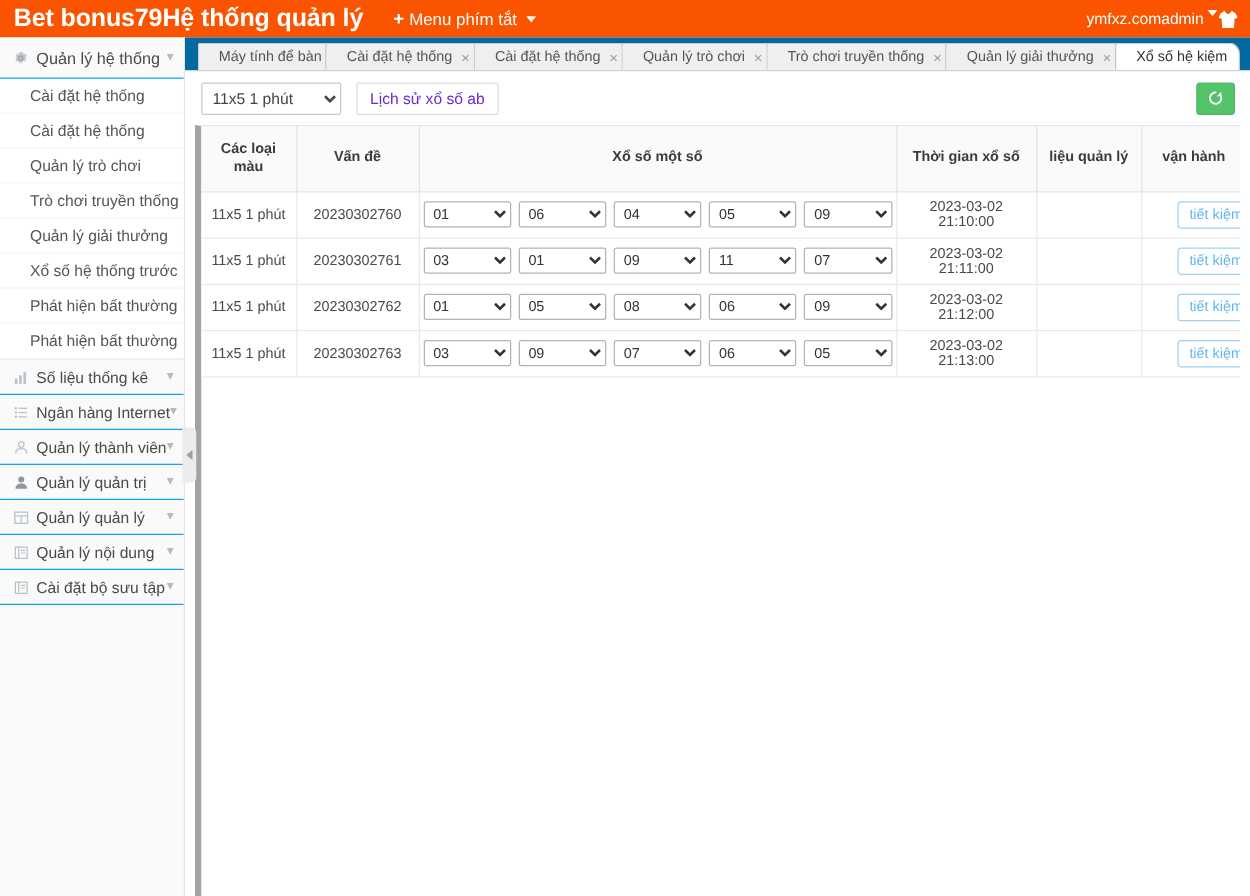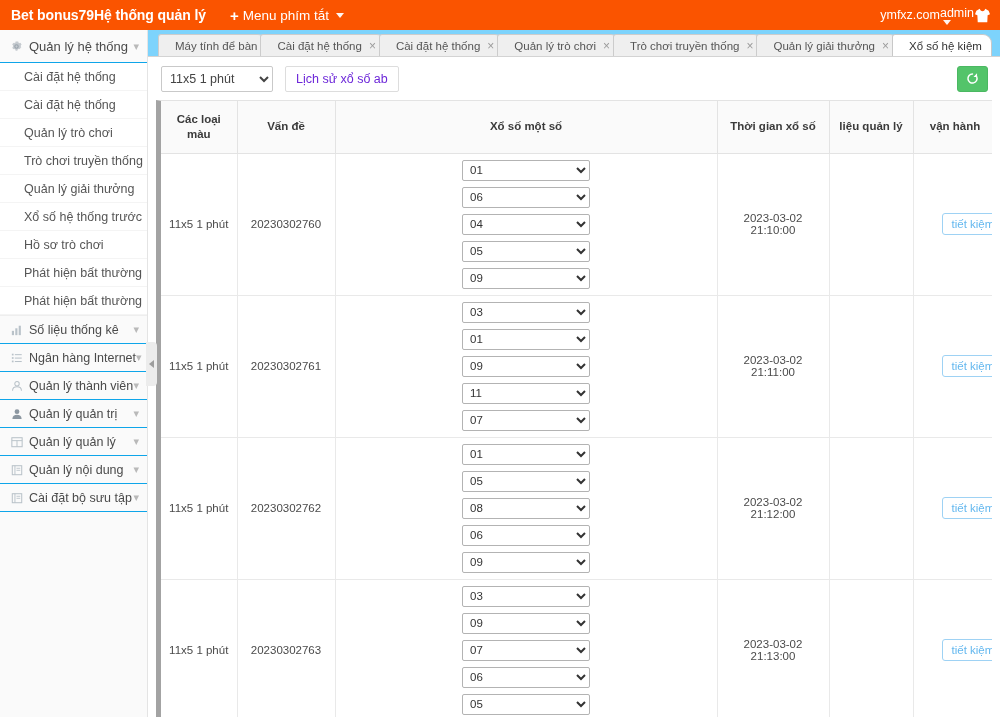--- a/index.html
+++ b/index.html
@@ -15,21 +15,21 @@
 
   
   #topbar {
     position: absolute; top: 0; left: 0;
     width: 1000px; height: 30px;
     background: #fa5400;
     color: #fff;
     display: flex; align-items: center;
   }
   #brand {
-    font-size: 14px; font-weight: bold;
+    font-size: 20px; font-weight: bold;
     padding-left: 11px; white-space: nowrap;
     letter-spacing: -0.1px;
   }
   #shortcut-menu {
     display: flex; align-items: center; gap: 4px;
     margin-left: 24px; font-size: 13.5px; white-space: nowrap;
     cursor: pointer;
   }
   #shortcut-menu .plus { font-size: 15px; font-weight: bold; }
   .caret-dn {
@@ -38,21 +38,21 @@
     border-right: 4px solid transparent;
     border-top: 5px solid currentColor;
     margin-left: 3px; vertical-align: middle;
     opacity: .95;
   }
   #topbar-right {
     margin-left: auto; display: flex; align-items: center;
     gap: 0; padding-right: 9px; font-size: 12.5px;
     white-space: nowrap;
   }
-  #topbar-right .acct { cursor: pointer; display: flex; align-items: flex-start; flex-direction: column; }
+  #topbar-right .acct { cursor: pointer; display: flex; align-items: flex-start; }
   .shirt-icon { width: 17px; height: 15px; display: block; }
 
   
   #sidebar {
     position: absolute; top: 30px; left: 0;
     width: 148px; height: 687px;
     background: #fafafa;
     border-right: 1px solid #e4e4e4;
     overflow: hidden;
   }
@@ -96,21 +96,21 @@
     width: 0; height: 0;
     border-top: 4px solid transparent;
     border-bottom: 4px solid transparent;
     border-right: 5px solid #9d9d9d;
   }
 
   
   #tabbar {
     position: absolute; top: 30px; left: 148px;
     width: 852px; height: 27px;
-    background: #7dd3fc;
+    background: #0369a1;
     border-bottom: 1px solid #d3d3d3;
     display: flex; align-items: flex-end;
     padding-left: 10px;
     overflow: hidden;
   }
   .tab {
     position: relative;
     height: 22px; line-height: 22px;
     font-size: 11.5px; color: #555;
     background: #efefef;
@@ -192,22 +192,22 @@
     border-right: 1px solid #e9e9e9;
     border-bottom: 1px solid #e9e9e9;
     text-align: center;
     vertical-align: middle;
     color: #4a4a4a;
     font-size: 11.5px;
     padding: 6px 3px;
     background: #fff;
   }
   .num-stack {
-    display: flex; flex-direction: column;
-    align-items: center; gap: 6px;
+    display: flex; 
+    align-items: flex-start; gap: 6px;
   }
   .num-select {
     width: 128px; height: 21px;
     font-size: 11.5px; font-family: "Liberation Sans", sans-serif;
     color: #333;
     border: 1px solid #b3b3b3; border-radius: 2px;
     background: #fff;
     padding: 0 3px;
   }
   .save-btn {
@@ -270,21 +270,20 @@
     <span class="gcaret">▾</span>
   </div>
 
   <div id="submenu">
     <div class="sub-item">Cài đặt hệ thống</div>
     <div class="sub-item">Cài đặt hệ thống</div>
     <div class="sub-item">Quản lý trò chơi</div>
     <div class="sub-item">Trò chơi truyền thống</div>
     <div class="sub-item">Quản lý giải thưởng</div>
     <div class="sub-item">Xổ số hệ thống trước</div>
-    <div class="sub-item">Hồ sơ trò chơi</div>
     <div class="sub-item">Phát hiện bất thường</div>
     <div class="sub-item">Phát hiện bất thường</div>
   </div>
 
   <div class="menu-group">
     <span class="gicon">
       <svg width="12" height="12" viewBox="0 0 14 14" aria-hidden="true">
         <rect x="1" y="8" width="2.5" height="5" fill="#b9c2c9"></rect>
         <rect x="5" y="5" width="2.5" height="8" fill="#b9c2c9"></rect>
         <rect x="9" y="2" width="2.5" height="11" fill="#b9c2c9"></rect>

